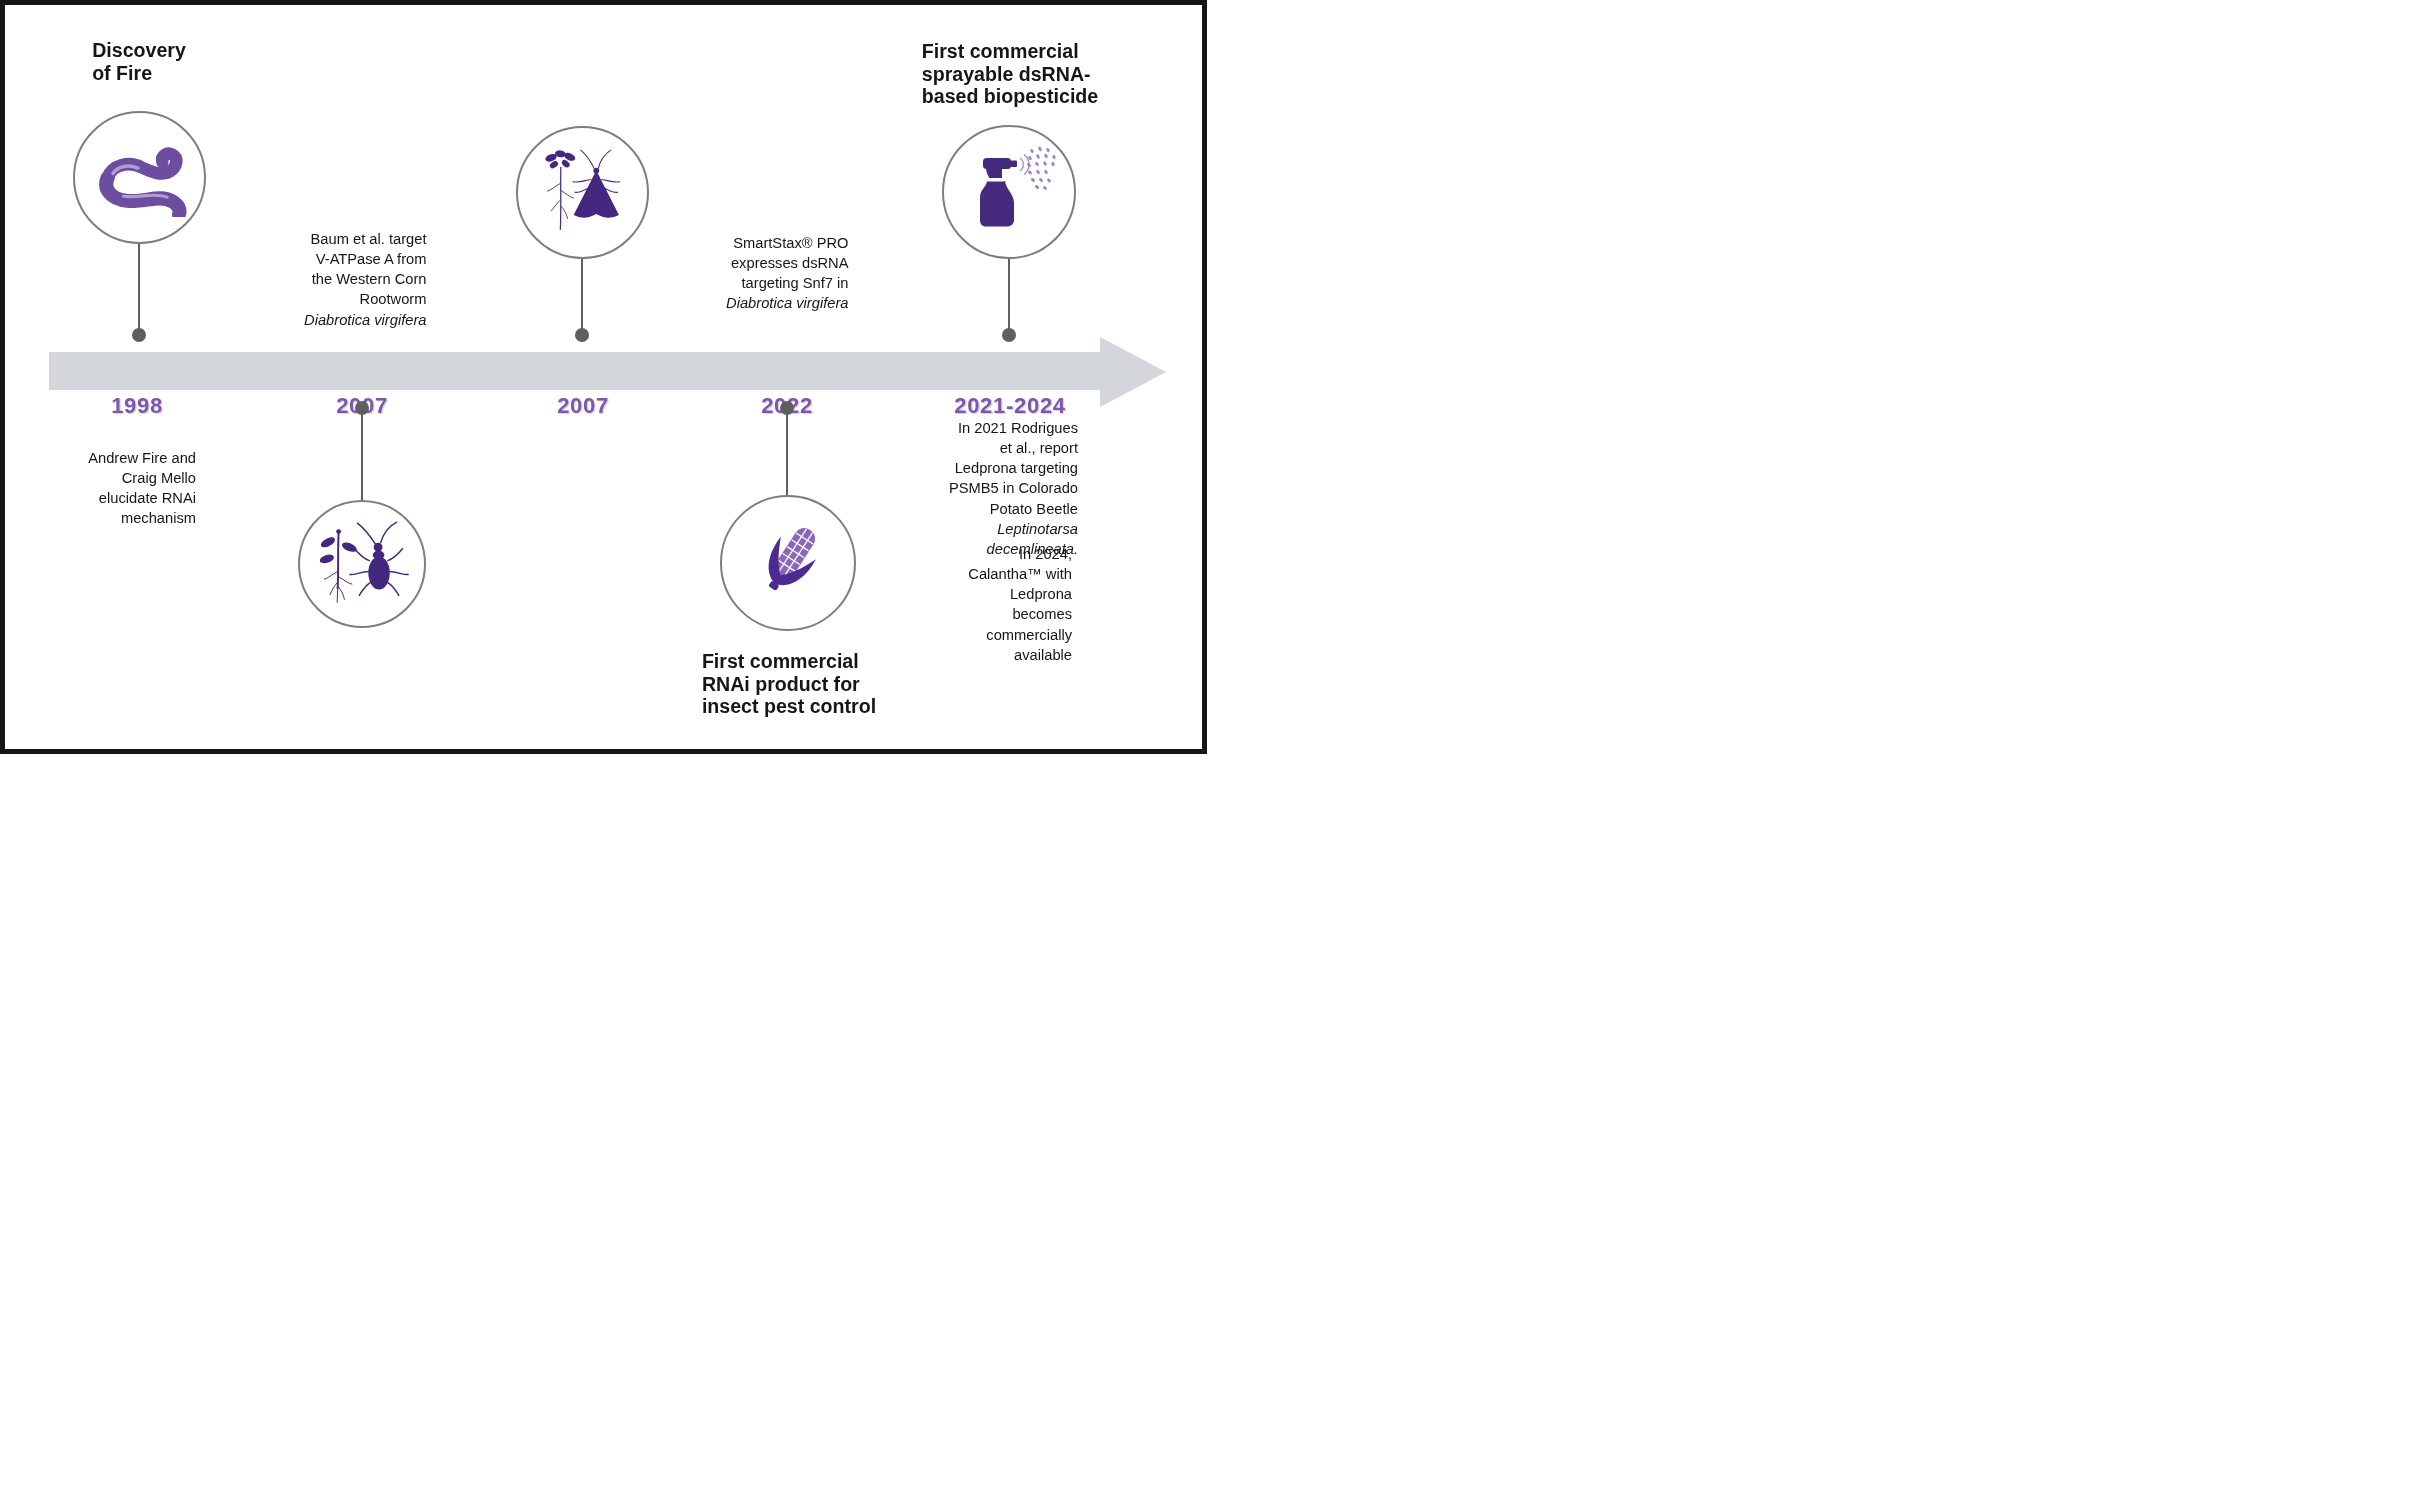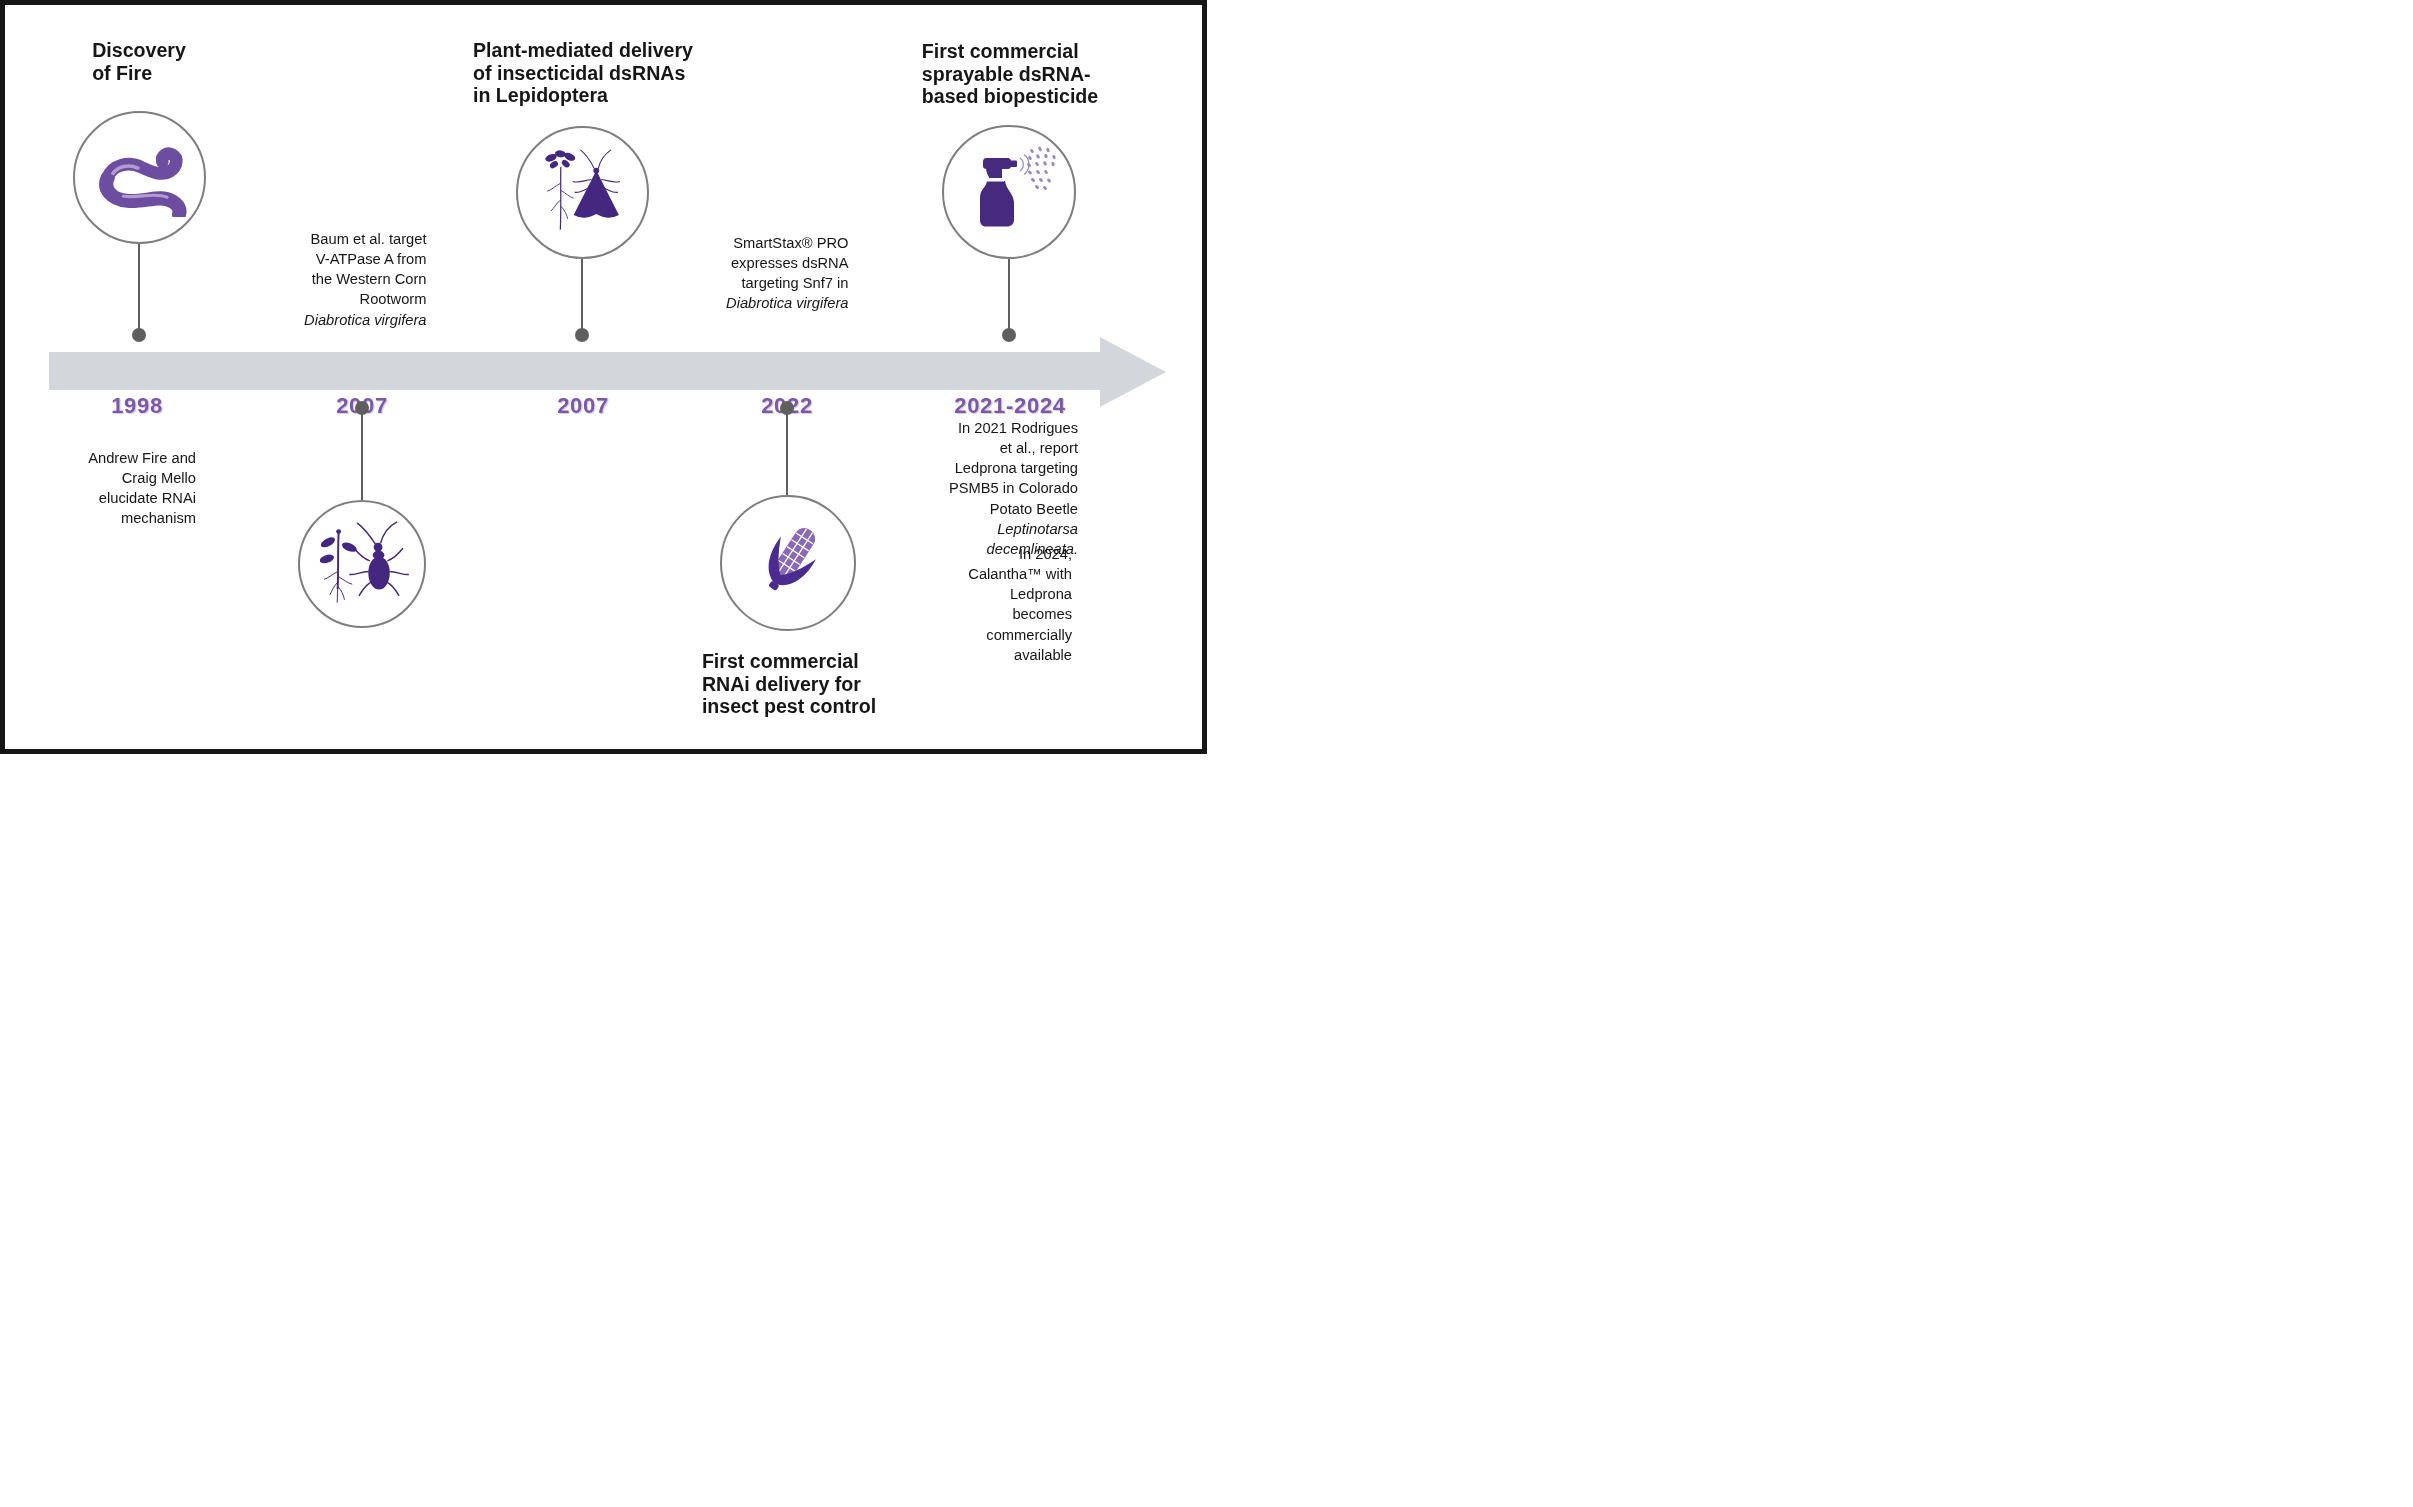--- a/index.html
+++ b/index.html
@@ -105,25 +105,20 @@
         <path d="M116 90 C100 84 92 74 84 64"></path>
         <path d="M114 112 C96 112 86 120 74 118"></path>
         <path d="M118 134 C104 142 100 152 94 162"></path>
         <path d="M152 90 C168 84 176 74 184 64"></path>
         <path d="M156 112 C174 112 184 120 196 118"></path>
         <path d="M152 134 C166 142 170 152 176 162"></path>
       </g>
     </svg>
   </div>
 
-  <div class="title" style="left:578px;top:34px">
-    <div>Plant-mediated delivery</div>
-    <div>of insecticidal dsRNAs</div>
-    <div>in Lepidoptera</div>
-  </div>
   <div class="circle" style="left:511px;top:121px;width:133px;height:133px">
     <svg width="99" height="96" viewBox="0 0 200 195">
       <g fill="#44277f">
         <ellipse cx="36" cy="26" rx="12" ry="7" transform="rotate(-20 36 26)"></ellipse>
         <ellipse cx="55" cy="18" rx="11" ry="7" transform="rotate(8 55 18)"></ellipse>
         <ellipse cx="74" cy="24" rx="12" ry="7" transform="rotate(25 74 24)"></ellipse>
         <ellipse cx="66" cy="38" rx="9" ry="6" transform="rotate(40 66 38)"></ellipse>
         <ellipse cx="42" cy="40" rx="9" ry="6" transform="rotate(-35 42 40)"></ellipse>
       </g>
       <g stroke="#44277f" fill="none">
@@ -167,21 +162,21 @@
             <path d="M81 106 L121 106"></path>
         </g>
         <path d="M101 148 C74 142 56 110 60 64 C74 96 86 116 103 130 Z" fill="#4b2b90"></path>
         <path d="M101 148 C128 142 146 110 142 64 C128 96 116 116 99 130 Z" fill="#4b2b90"></path>
         <rect x="92" y="146" width="18" height="13" rx="4" fill="#4b2b90"></rect>
       </g>
     </svg>
   </div>
   <div class="title" style="left:784px;top:645px">
     <div>First commercial</div>
-    <div>RNAi delivery for</div>
+    <div>RNAi product for</div>
     <div>insect pest control</div>
   </div>
 
   <div class="title" style="left:1005px;top:35px">
     <div>First commercial</div>
     <div>sprayable dsRNA-</div>
     <div>based biopesticide</div>
   </div>
   <div class="circle" style="left:937px;top:120px;width:134px;height:134px">
     <svg width="100" height="95" viewBox="0 0 200 190">

